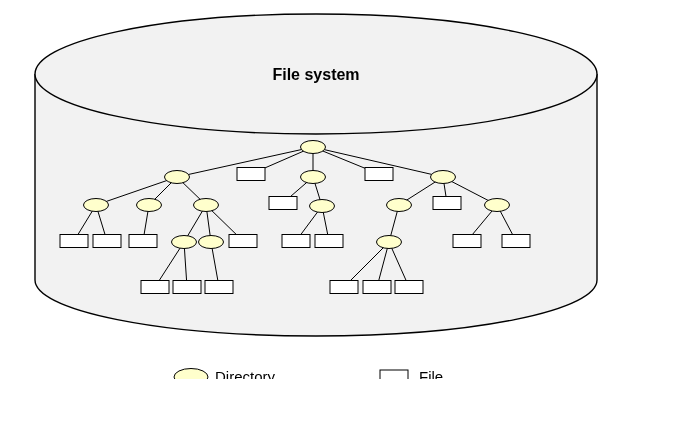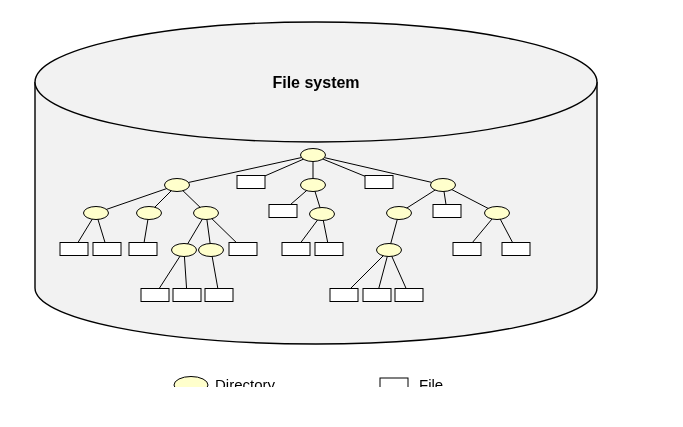--- a/index.html
+++ b/index.html
@@ -7,21 +7,20 @@
     padding: 0;
     background: #ffffff;
     font-family: "Liberation Sans", sans-serif;
   }
   .stage {
     position: relative;
     width: 683px;
     height: 379px;
     background: #ffffff;
     overflow: hidden;
-    margin-top: 8px;
   }
   svg text {
     font-family: "Liberation Sans", sans-serif;
     fill: #000000;
   }
   .diagram-title {
     font-size: 16px;
     font-weight: bold;
   }
   .legend-label {

